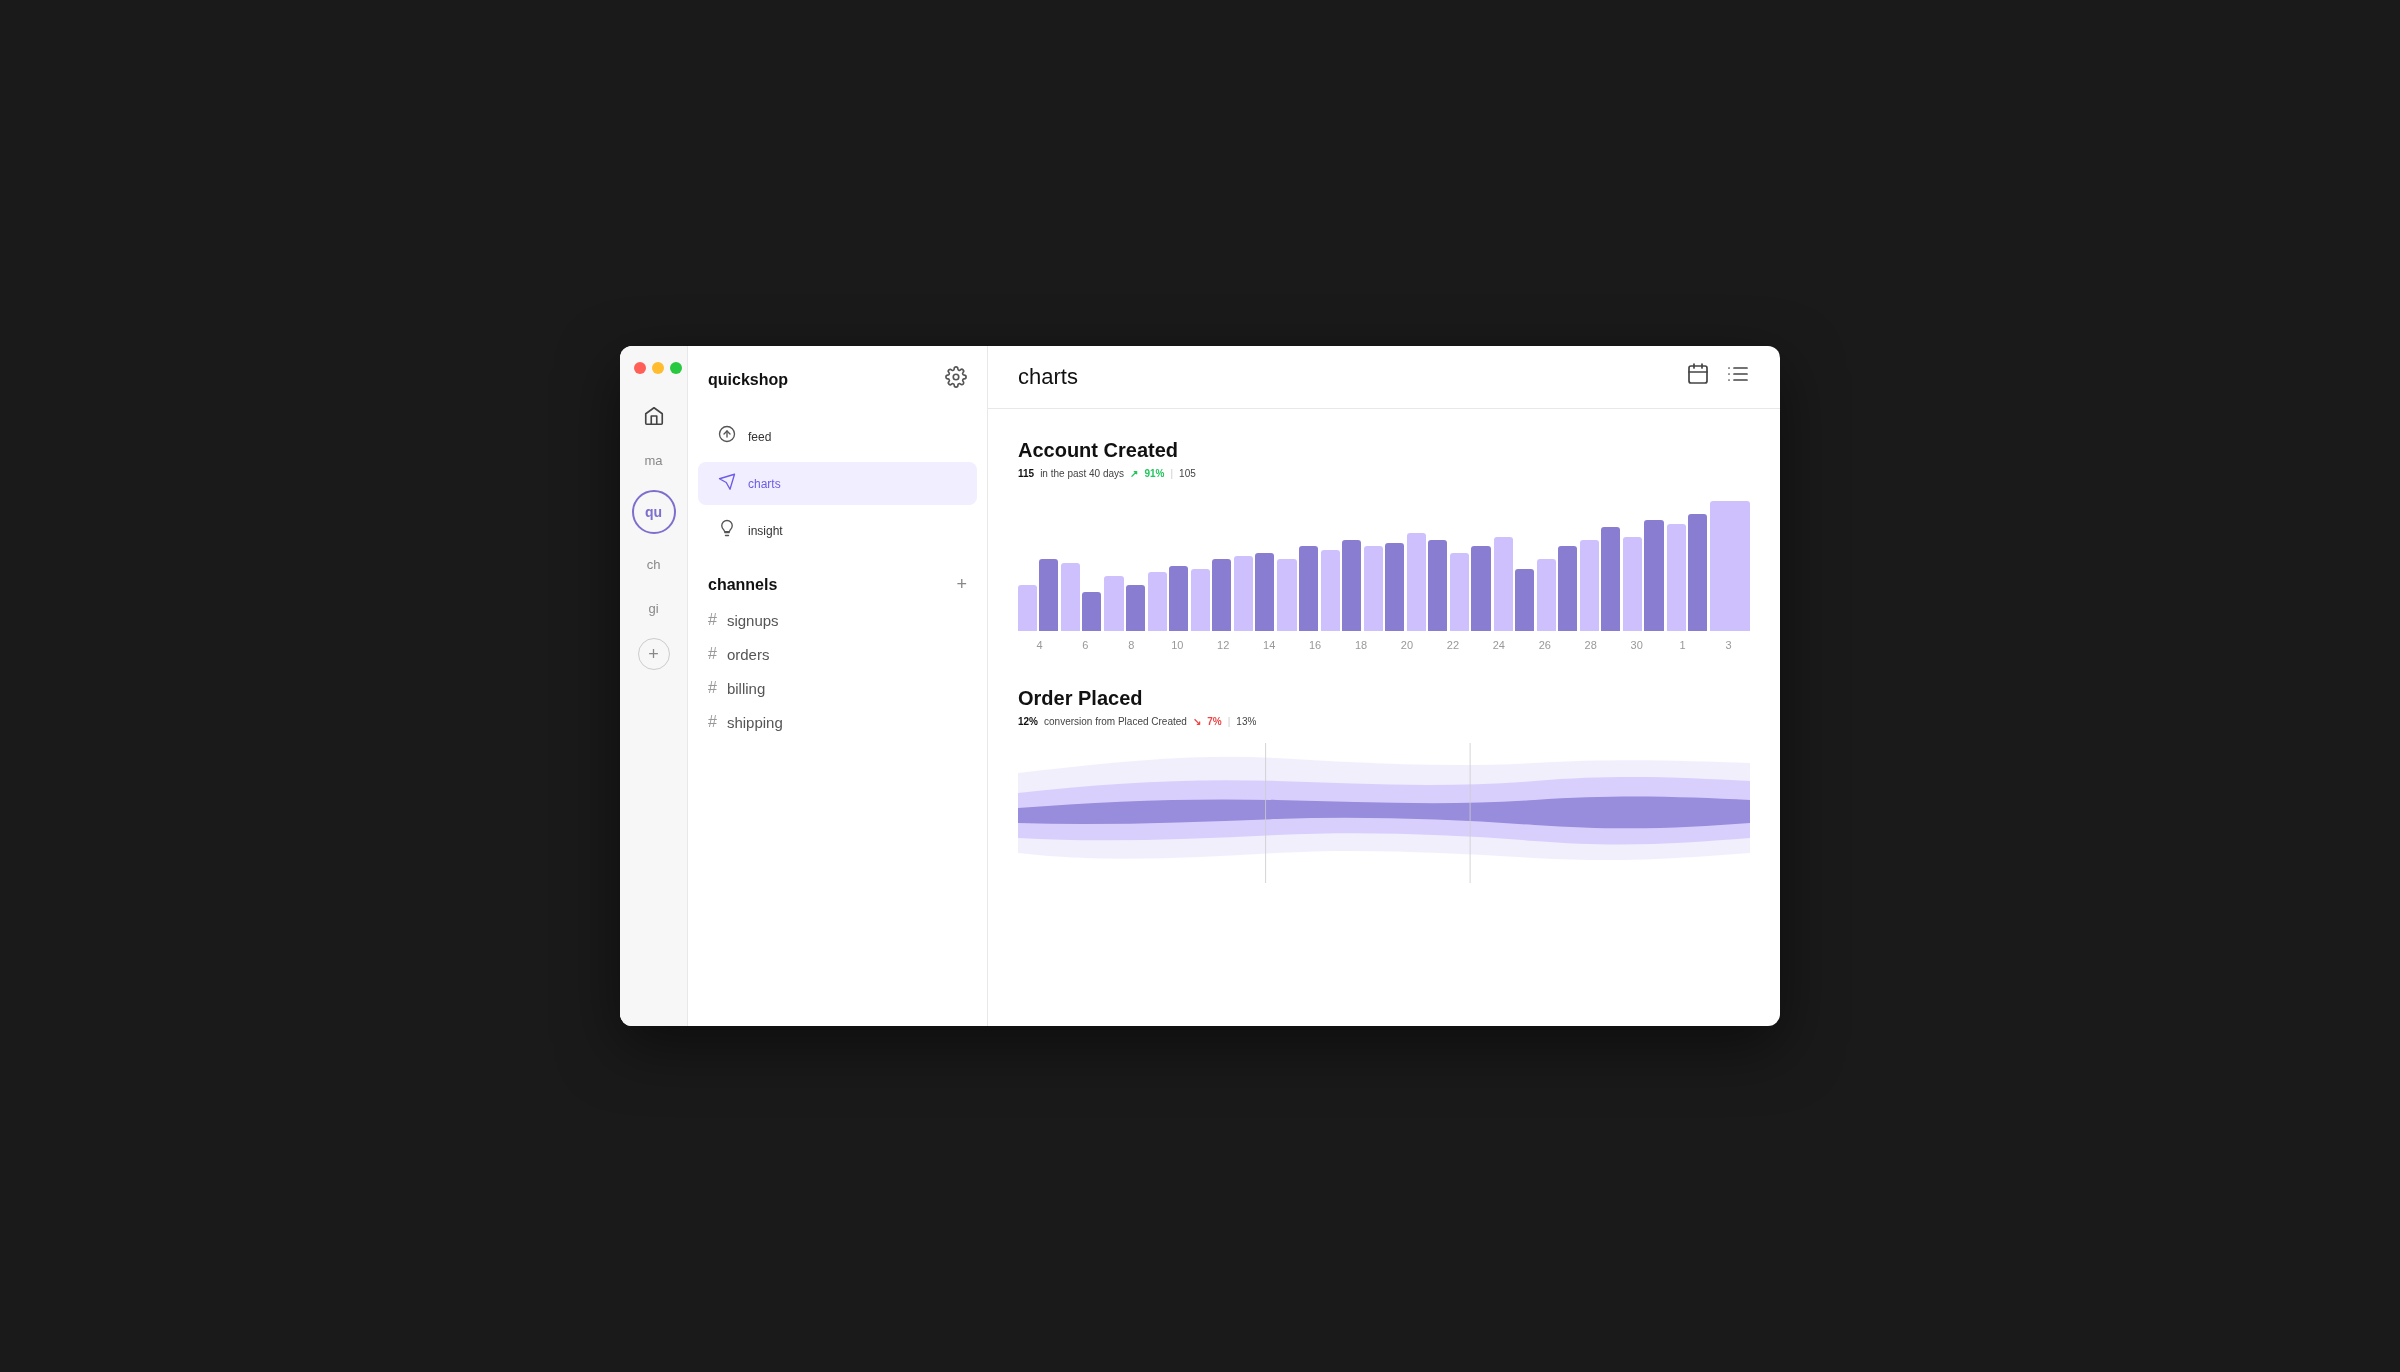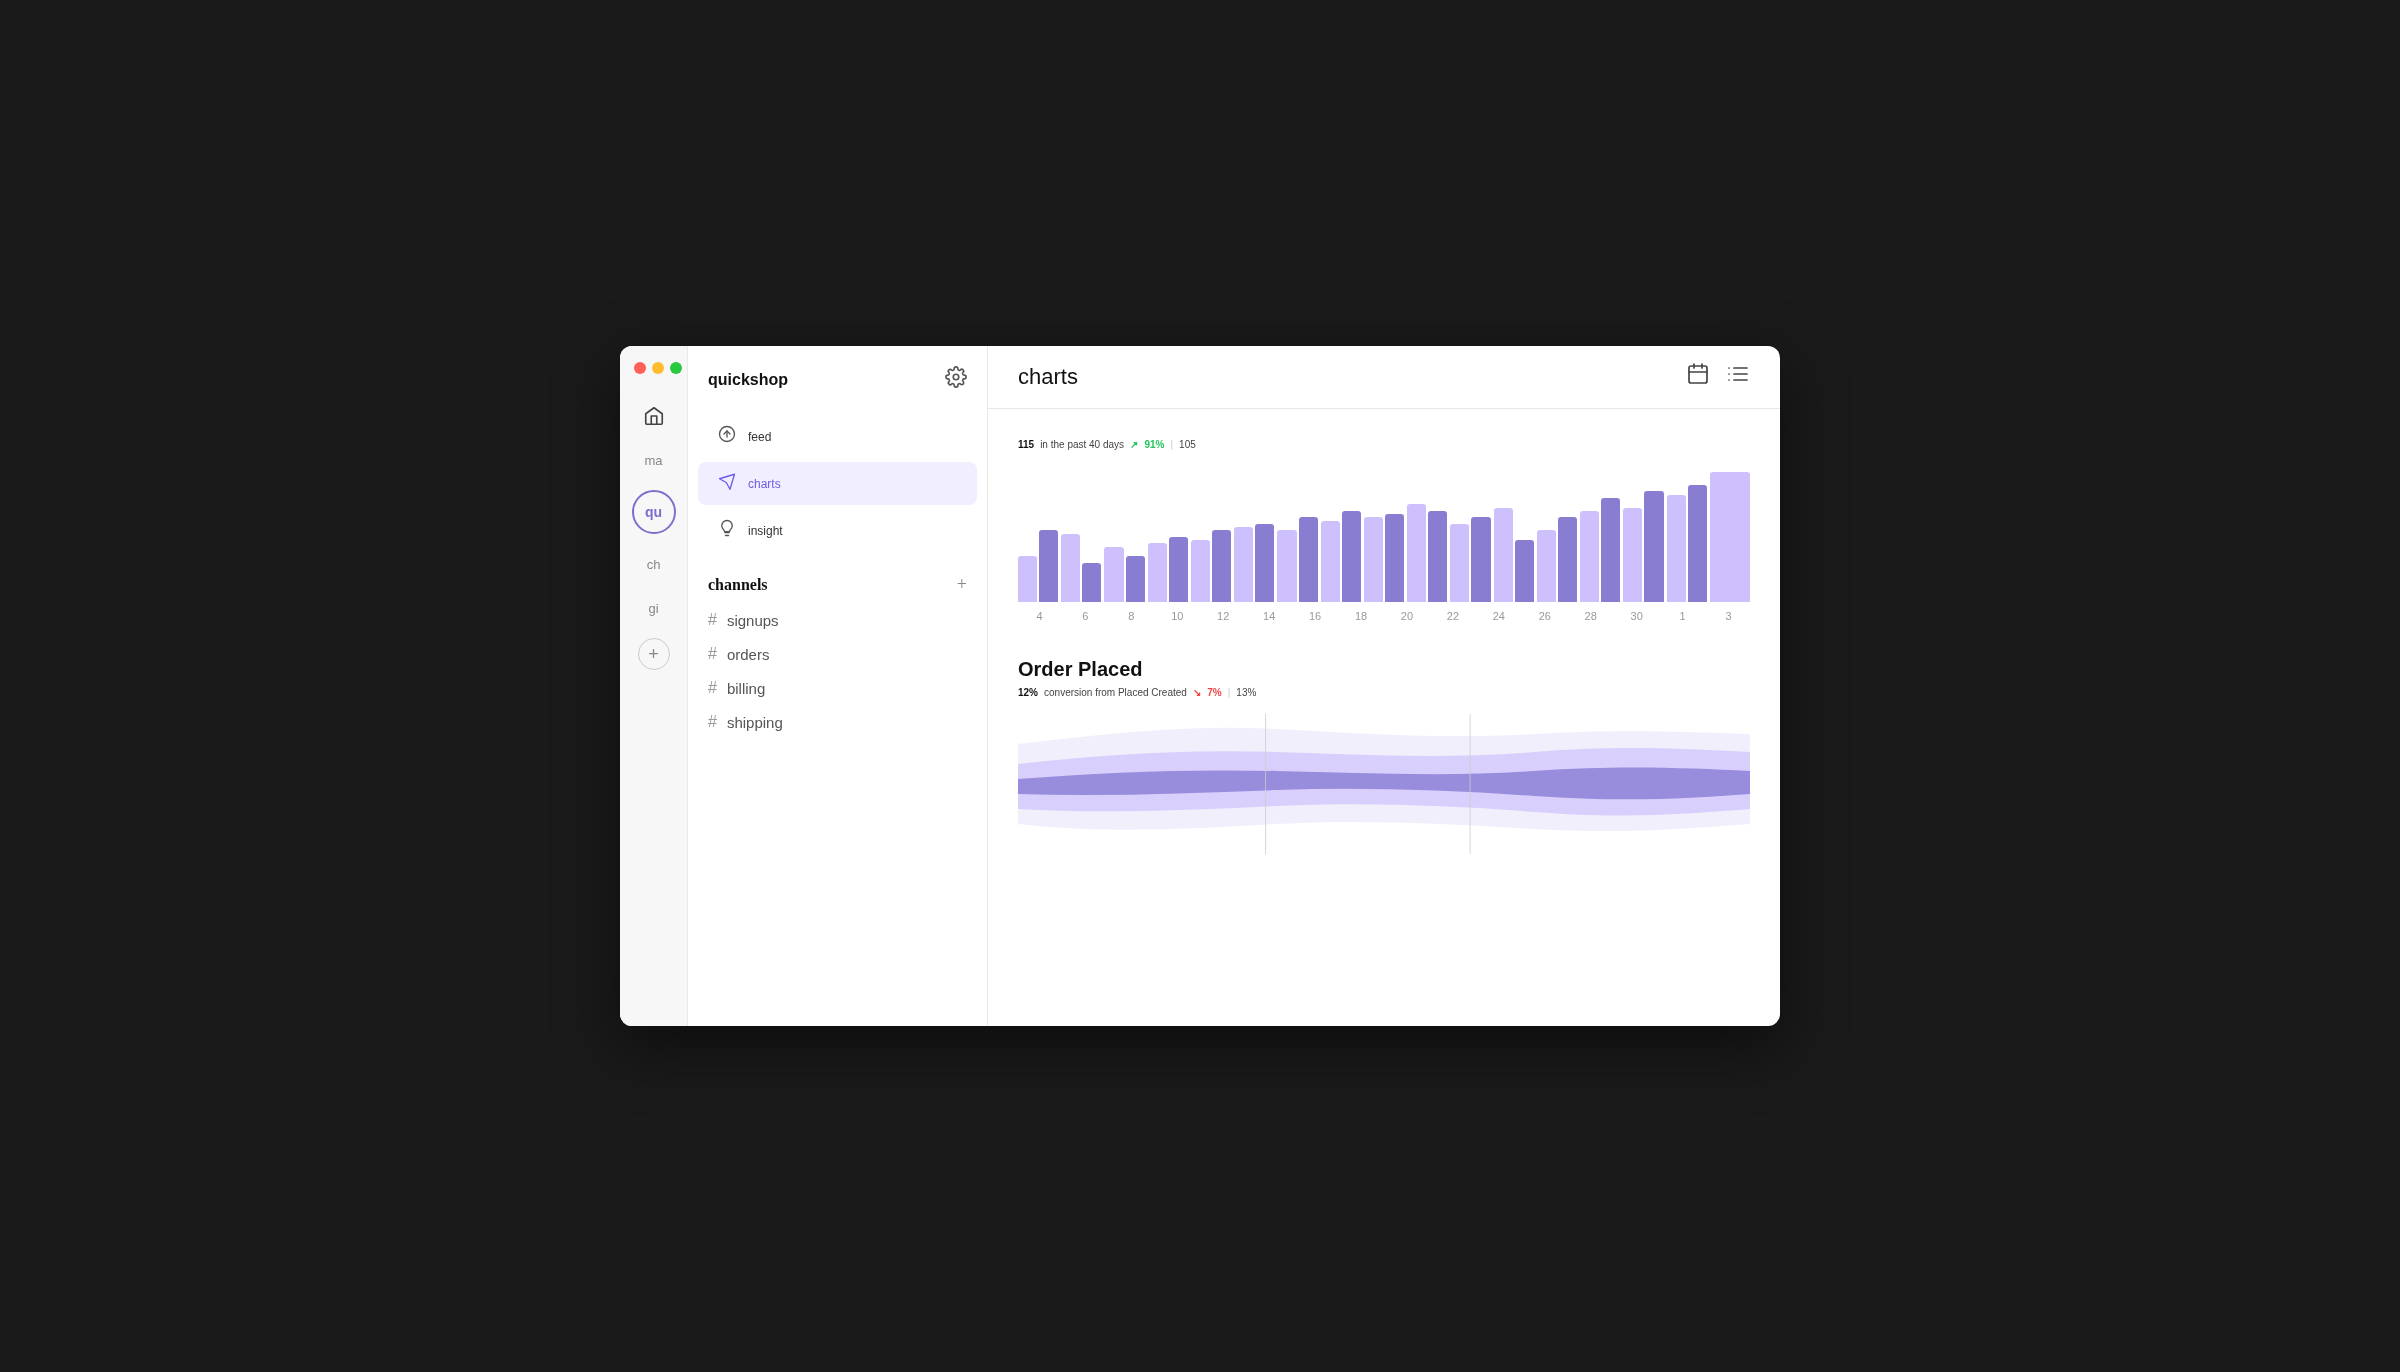--- a/index.html
+++ b/index.html
@@ -133,21 +133,20 @@
       color: #555;
     }
     .nav-item.active .nav-icon {
       color: #6c5ce7;
     }
     .section-header {
       display: flex;
       align-items: center;
       justify-content: space-between;
       padding: 20px 20px 8px;
-      font-family: Liberation Serif, serif;
     }
     .section-title {
       font-size: 16px;
       font-weight: 600;
       color: #111;
     }
     .section-plus {
       font-size: 18px;
       color: #888;
       cursor: pointer;
@@ -389,20 +388,21 @@
             <line x1="3" y1="12" x2="3.01" y2="12"></line>
             <line x1="3" y1="18" x2="3.01" y2="18"></line>
           </svg>
         </span>
       </div>
     </div>
 
     <div class="main-content">
 
       <div class="chart-section">
+        <div class="chart-title">Account Created</div>
         <div class="chart-subtitle">
           <span class="stat-number">115</span>
           <span>in the past 40 days</span>
           <span class="trend-up">↗</span>
           <span class="trend-up">91%</span>
           <span class="divider">|</span>
           <span>105</span>
         </div>
 
         <div class="bar-chart-container">

